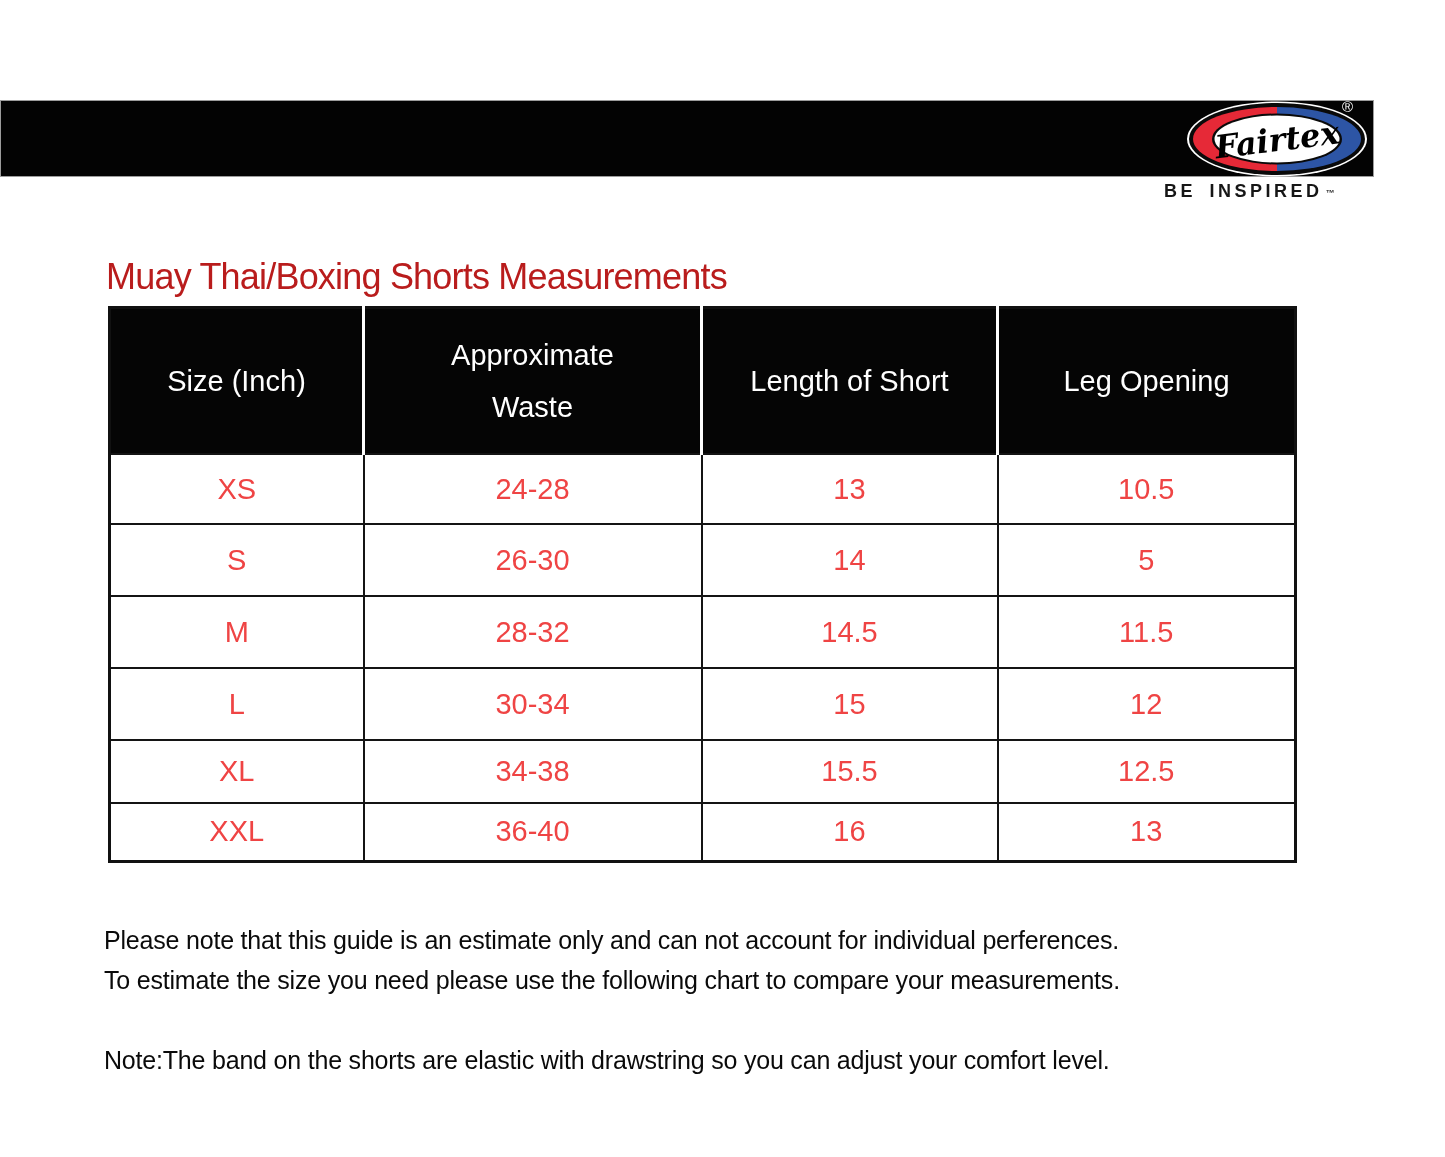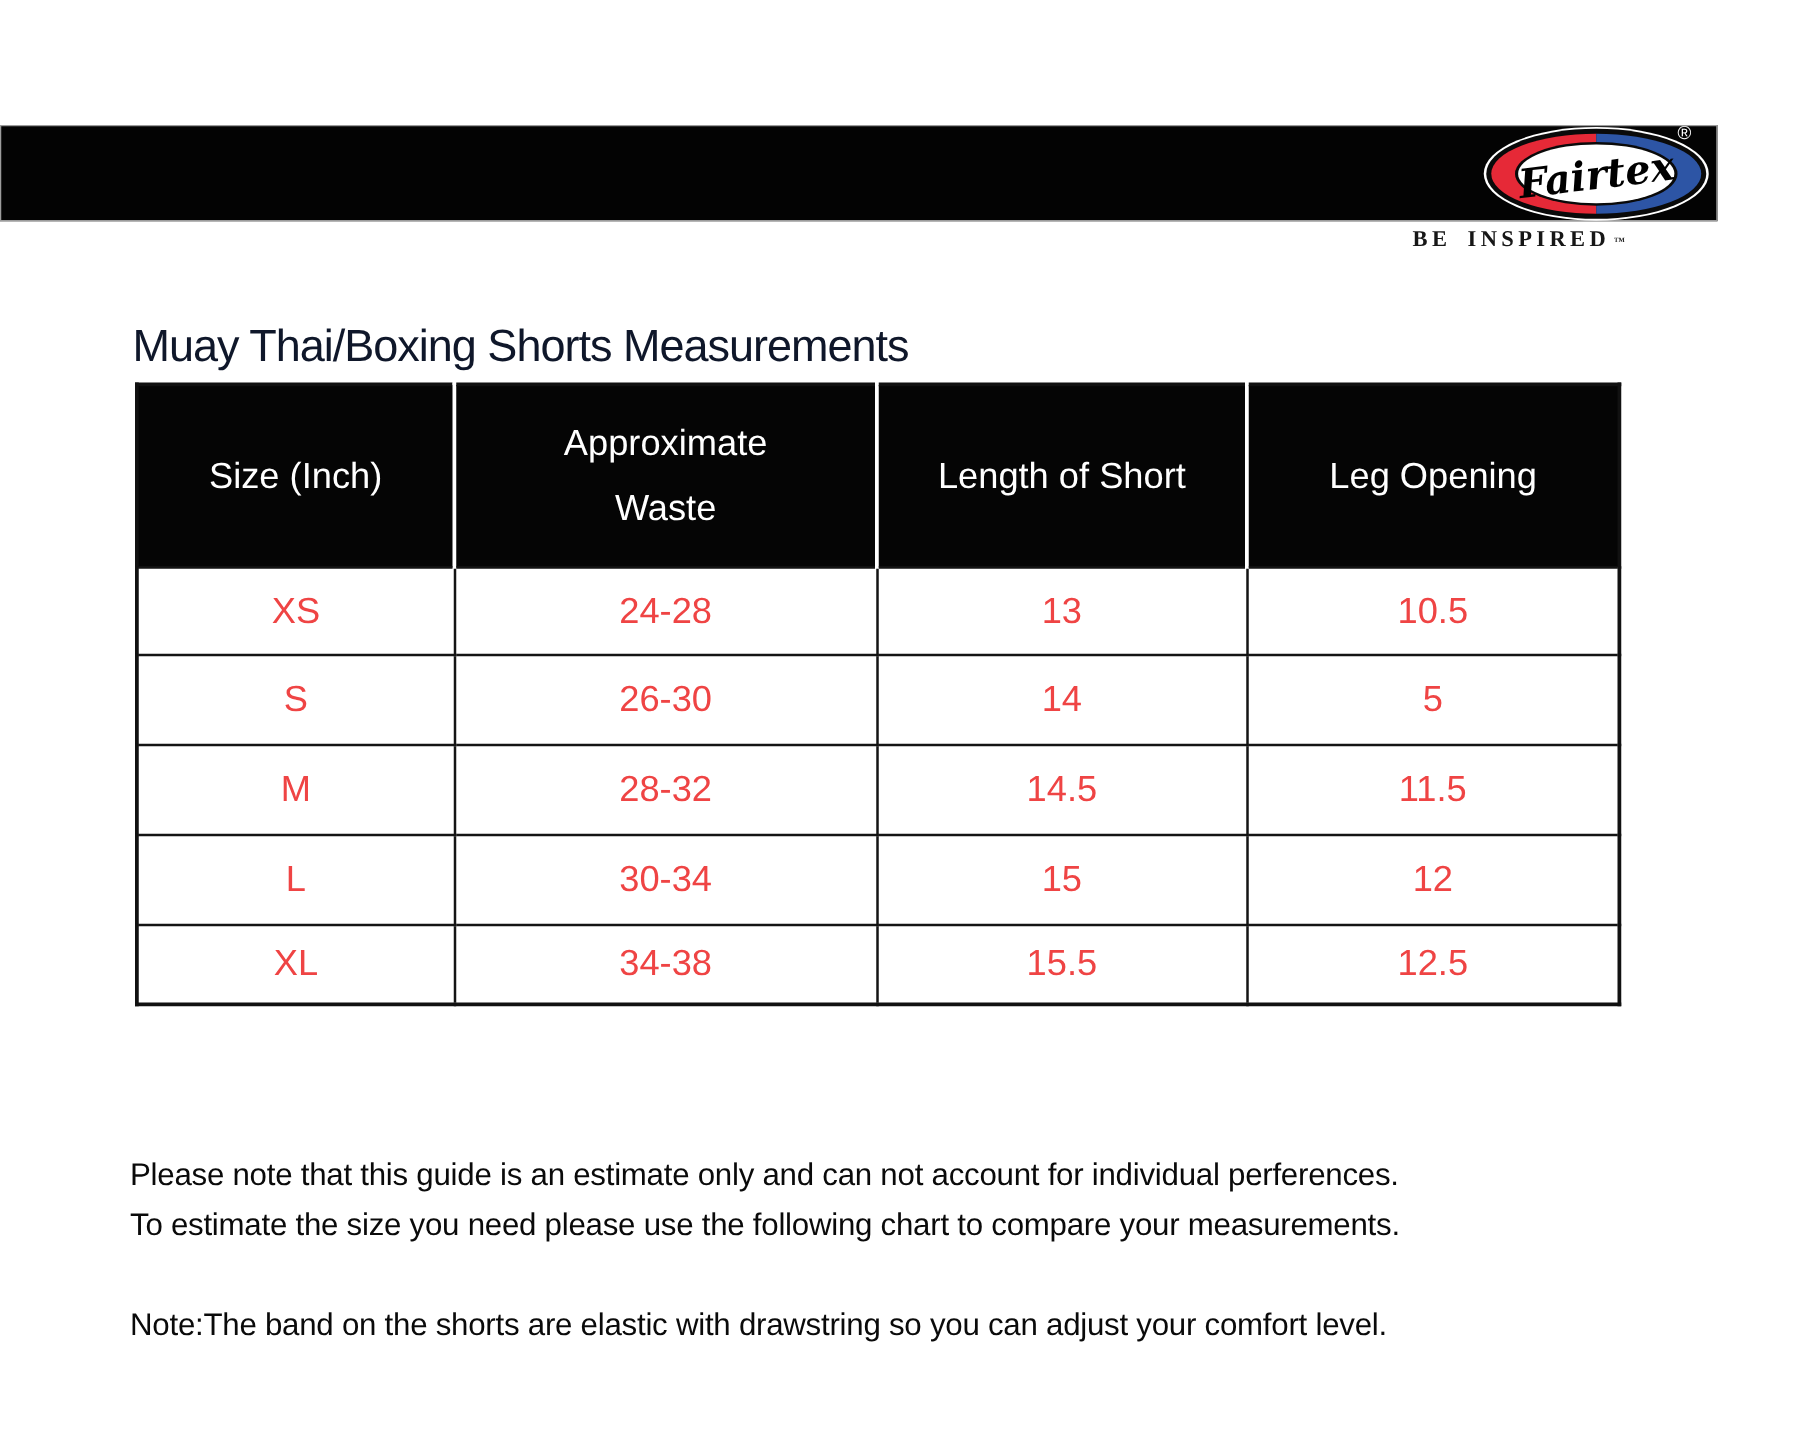--- a/index.html
+++ b/index.html
@@ -11,29 +11,29 @@
   .brand-bar{
     position:absolute;left:0;top:100px;width:1374px;height:77px;
     background:#030303;border:1px solid #9c9c9c;box-sizing:border-box;
   }
   .logo-svg{position:absolute;left:1186px;top:101px;width:182px;height:76px;}
   .reg-mark{
     position:absolute;left:1342px;top:99px;color:#ffffff;
     font-size:15px;line-height:15px;
   }
   .tagline{
-    position:absolute;left:1130px;top:181px;width:210px;
+    position:absolute;left:1164px;top:181px;width:210px;
     font-size:18px;font-weight:bold;letter-spacing:3.5px;word-spacing:5px;
-    color:#161616;white-space:nowrap;font-family:Liberation Serif, serif;
+    color:#161616;white-space:nowrap;
   }
   .tagline .tm{font-size:9px;letter-spacing:0;margin-left:3px;vertical-align:1px;color:#2a2a2a;}
   
   .page-title{
     position:absolute;left:106px;top:257px;
-    font-size:36px;letter-spacing:-0.8px;color:#0f172a;line-height:1.1;
+    font-size:36px;letter-spacing:-0.8px;color:#b91c1c;line-height:1.1;
     white-space:nowrap;
   }
   
   .size-table{
     position:absolute;left:108px;top:306px;width:1186px;
     border-collapse:collapse;table-layout:fixed;
     border:3px solid #111111;
   }
   .size-table th{
     background:#050505;color:#ffffff;font-weight:normal;font-size:29px;
@@ -145,20 +145,26 @@
       <td>30-34</td>
       <td>15</td>
       <td>12</td>
     </tr>
     <tr>
       <td>XL</td>
       <td>34-38</td>
       <td>15.5</td>
       <td>12.5</td>
     </tr>
+    <tr>
+      <td>XXL</td>
+      <td>36-40</td>
+      <td>16</td>
+      <td>13</td>
+    </tr>
   </tbody>
 </table>
 
 <div class="sizing-paragraph">
   <div>Please note that this guide is an estimate only and can not account for individual perferences.</div>
   <div>To estimate the size you need please use the following chart to compare your measurements.</div>
 </div>
 
 <div class="band-note">Note:The band on the shorts are elastic with drawstring so you can adjust your comfort level.</div>
 

